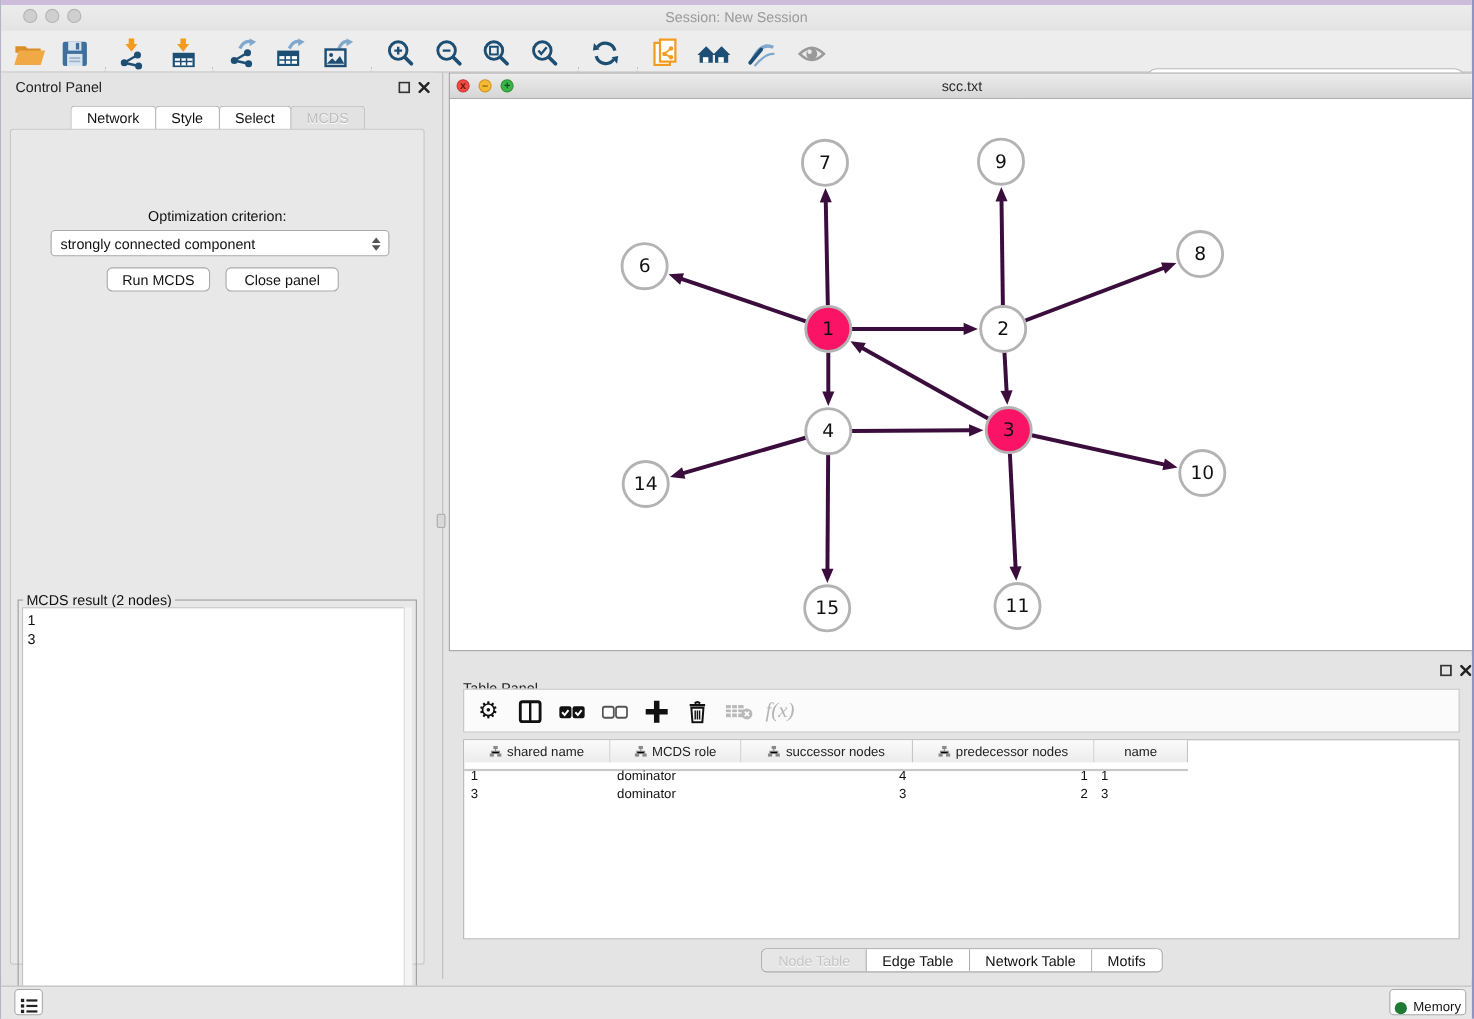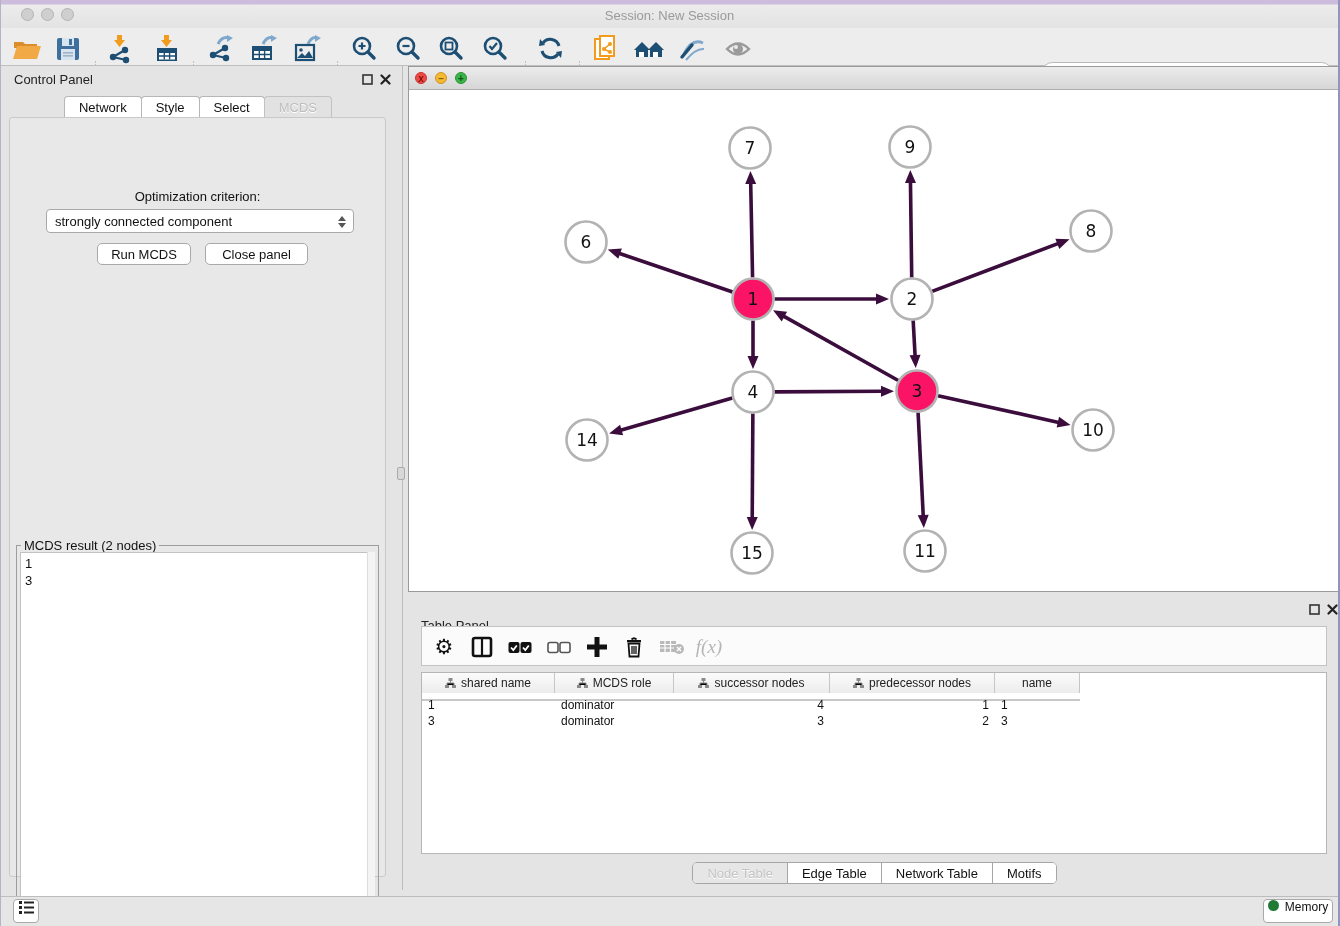--- a/index.html
+++ b/index.html
@@ -100,21 +100,21 @@
   .t-tabs { position:absolute; left:0; right:0; top:266px; text-align:center; }
   .seg { display:inline-flex; border:1px solid #a6a6a6; border-radius:5px; overflow:hidden; background:#fff; height:22px; }
   .seg .s { padding:0 14px; line-height:21px; font-size:13px; color:#111; border-right:1px solid #a6a6a6; background:#fff; }
   .seg .s:last-child { border-right:none; }
   .seg .s.sel { background:#e6e6e6; color:#c4c4c4; text-shadow:0 1px 0 #fff; }
 
   
   .statusbar { position:absolute; left:0; top:896px; width:100%; height:30px; background:#e6e6e6;
     border-top:1px solid #bdbdbd; }
   .sbtn { position:absolute; background:#fff; border:1px solid #a9a9a9; border-radius:4px;
-    display:flex; align-items:flex-start; justify-content:center; gap:6px; }
+    display:flex; align-items:flex-end; justify-content:center; gap:6px; }
   .memdot { width:11px; height:11px; border-radius:50%; background:#1f7a33; }
   .memlbl { font-size:12px; color:#111; }
 
   svg { display:block; }
 </style>
 </head>
 <body>
 
 <div class="titlebar">
   <span class="tl" style="left:20px"></span>
@@ -311,20 +311,21 @@
   </div>
 </div>
 <div class="vdivider"></div>
 <div class="vsplit-handle"></div>
 
 <div class="netwin">
   <div class="wtitle">
     <span class="light red" style="left:6px">x</span>
     <span class="light yellow" style="left:26px">–</span>
     <span class="light green" style="left:46px">+</span>
+    <span class="name">scc.txt</span>
   </div>
   <div class="canvas">
     <svg id="graph-svg" width="931" height="501" viewBox="0 0 931 501">
         <line x1="343.57293195985153" y1="187.50424197919313" x2="341.67536341232784" y2="91.99329175383416" stroke="#3a0d3d" stroke-width="3.6"></line>
         <polygon points="341.45686348481,80.99546206877017 347.2140055144085,93.8836471873596 336.21617582934454,94.10214711487743" fill="#3a0d3d"></polygon>
         <line x1="323.65256949256576" y1="202.0550686291991" x2="209.17733196524483" y2="162.98268216777817" stroke="#3a0d3d" stroke-width="3.6"></line>
         <polygon points="198.7670186823715,159.42946146643817 212.84672654916454,158.42356565385785 209.29350584782452,168.8338789367312" fill="#3a0d3d"></polygon>
         <line x1="365.5" y1="209" x2="469" y2="209" stroke="#3a0d3d" stroke-width="3.6"></line>
         <polygon points="480,209 467,214.5 467,203.5" fill="#3a0d3d"></polygon>
         <line x1="344" y1="230.5" x2="344" y2="268" stroke="#3a0d3d" stroke-width="3.6"></line>

